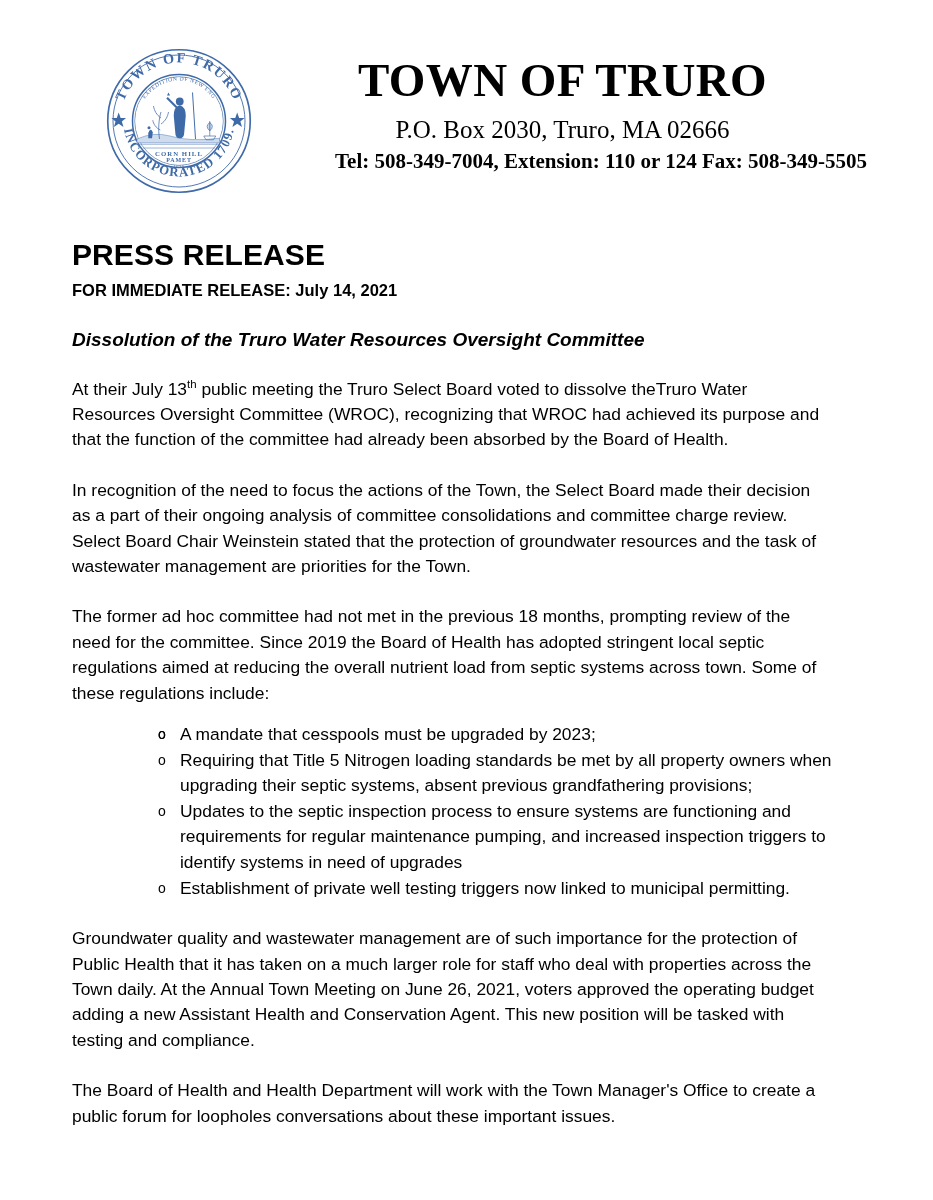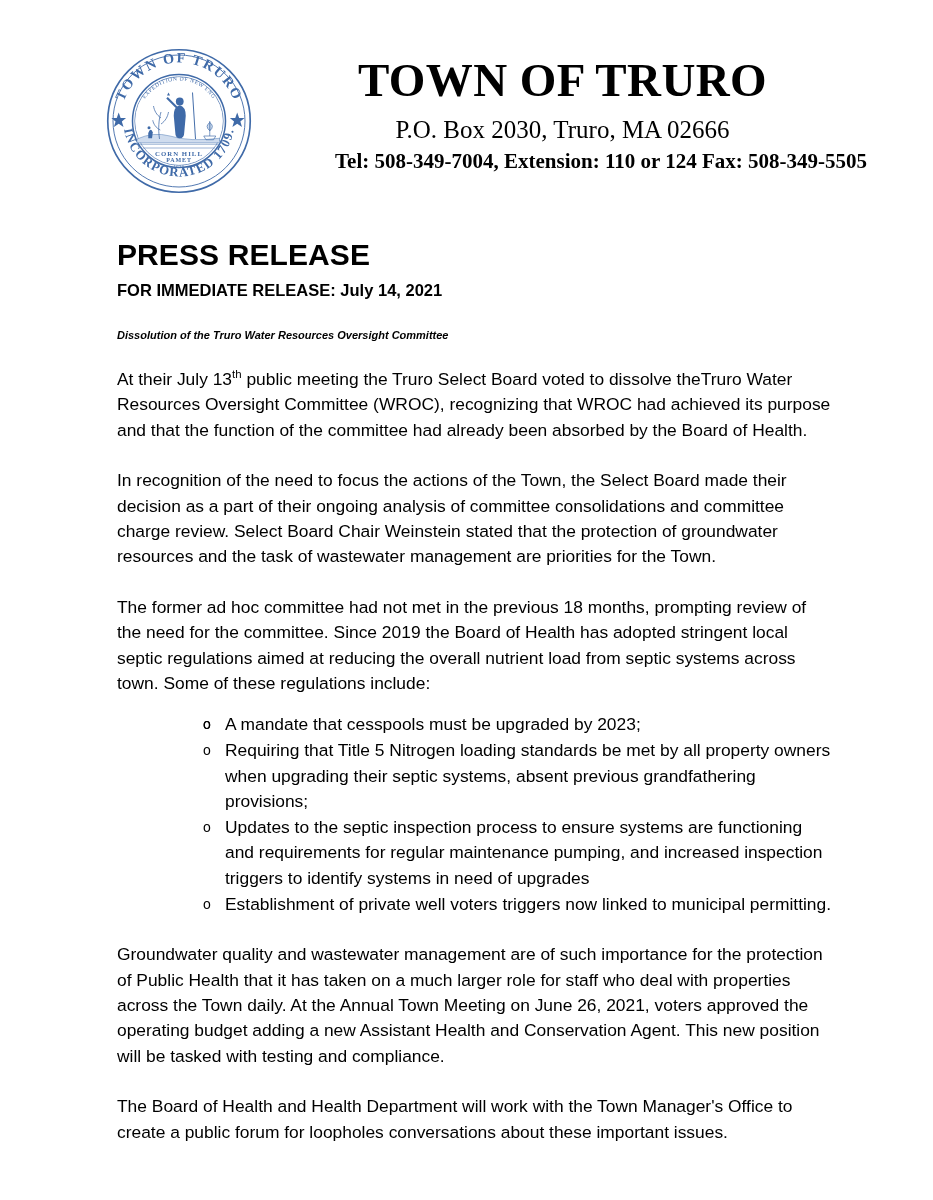--- a/index.html
+++ b/index.html
@@ -68,42 +68,42 @@
     font-weight: bold;
     font-size: 21px;
     line-height: 1.15;
     margin: 4px 0 0 0;
     white-space: nowrap;
     text-align: right;
   }
 
   
   .content {
-    padding: 0 100px 0 117px;
+    padding: 0 100px 0 72px;
   }
   .press-release-title {
     font-family: "Liberation Sans", sans-serif;
     font-weight: bold;
     font-size: 30px;
     line-height: 1.1;
     margin: 42px 0 0 0;
     letter-spacing: 0.1px;
   }
   .release-date {
     font-family: "Liberation Sans", sans-serif;
     font-weight: bold;
     font-size: 16.5px;
     line-height: 1.2;
     margin: 10px 0 0 0;
   }
   .subject-line {
     font-family: "Liberation Sans", sans-serif;
     font-weight: bold;
     font-style: italic;
-    font-size: 11px;
+    font-size: 19px;
     line-height: 1.2;
     margin: 28px 0 0 0;
   }
   p.body-para {
     font-family: "Liberation Sans", sans-serif;
     font-size: 17.4px;
     line-height: 25.4px;
     margin: 25px 0 0 0;
     text-align: left;
   }
@@ -257,21 +257,21 @@
         <li>
           <span class="marker">o</span>
           <span>Requiring that Title 5 Nitrogen loading standards be met by all property owners when upgrading their septic systems, absent previous grandfathering provisions;</span>
         </li>
         <li>
           <span class="marker">o</span>
           <span>Updates to the septic inspection process to ensure systems are functioning and requirements for regular maintenance pumping, and increased inspection triggers to identify systems in need of upgrades</span>
         </li>
         <li>
           <span class="marker">o</span>
-          <span>Establishment of private well voters triggers now linked to municipal permitting.</span>
+          <span>Establishment of private well testing triggers now linked to municipal permitting.</span>
         </li>
       </ul>
     </div>
 
     <p class="body-para">Groundwater quality and wastewater management are of such importance for the protection of Public Health that it has taken on a much larger role for staff who deal with properties across the Town daily. At the Annual Town Meeting on June 26, 2021, voters approved the operating budget adding a new Assistant Health and Conservation Agent. This new position will be tasked with testing and compliance.</p>
 
     <p class="body-para">The Board of Health and Health Department will work with the Town Manager's Office to create a public forum for loopholes conversations about these important issues.</p>
 
   </div>
 </div>

